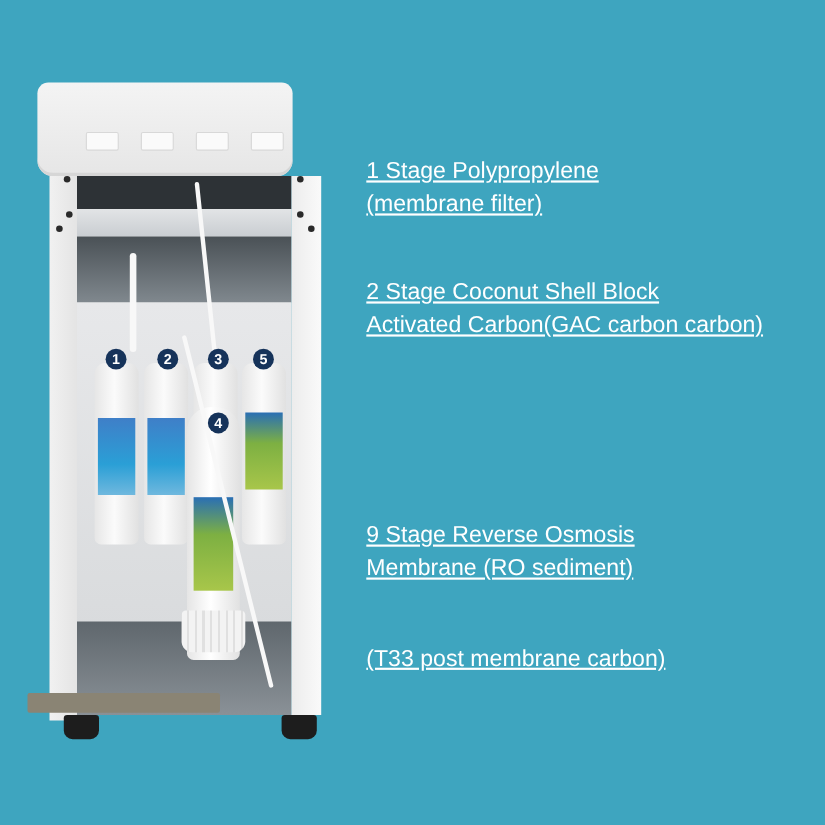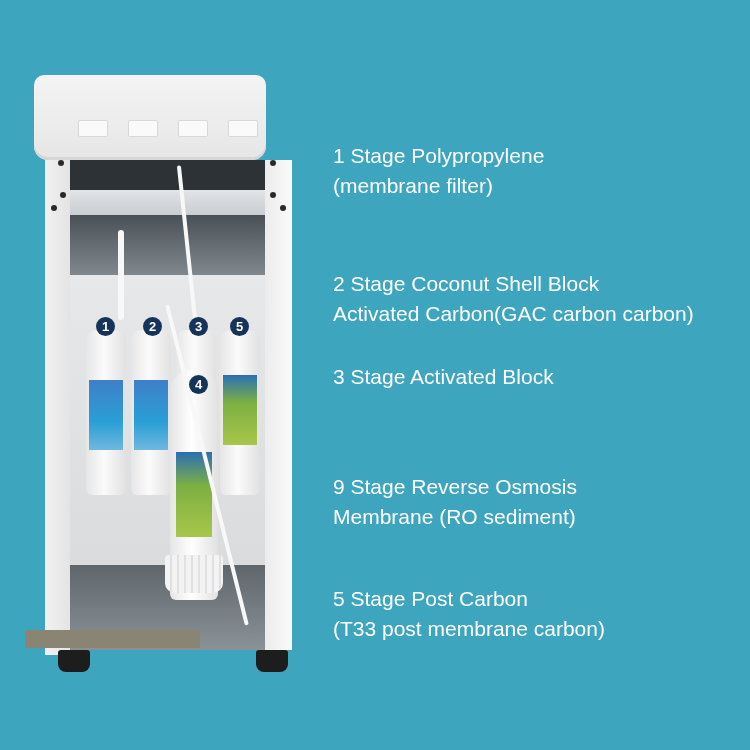--- a/index.html
+++ b/index.html
@@ -92,21 +92,21 @@
     position: absolute; width: 19px; height: 19px; border-radius: 50%;
     background: #16335a; color: #ffffff; font-weight: bold; font-size: 13px;
     text-align: center; line-height: 19px;
   }
   
   .stages { position: absolute; left: 333px; top: 141px; width: 410px; }
   .stage-item {
     position: absolute; left: 0; color: #ffffff; font-size: 21px; line-height: 30px;
     white-space: nowrap;
   }
-  .stage-item div { height: 30px; }
+  .stage-item div { height: 30px; text-decoration: underline; }
 </style>
 </head>
 <body>
 
 <div class="stage">
 
   <div class="unit">
     <div class="side-left"></div>
     <div class="side-right"></div>
     <div class="inner">
@@ -158,30 +158,28 @@
     <div class="marker" style="left:189px;top:317px">3</div>
     <div class="marker" style="left:230px;top:317px">5</div>
     <div class="marker" style="left:189px;top:375px">4</div>
   </div>
 
   <div class="stages">
     <div class="stage-item" style="top:0px">
       <div>1 Stage Polypropylene</div>
       <div>(membrane filter)</div>
     </div>
-    <div class="stage-item" style="top:128px">
+    <div class="stage-item" style="top:110px">
       <div>2 Stage Coconut Shell Block</div>
       <div>Activated Carbon(GAC carbon carbon)</div>
     </div>
     <div class="stage-item" style="top:221px">
-      <div>3 Stage Activated Block</div>
     </div>
     <div class="stage-item" style="top:331px">
       <div>9 Stage Reverse Osmosis</div>
       <div>Membrane (RO sediment)</div>
     </div>
     <div class="stage-item" style="top:443px">
-      <div>5 Stage Post Carbon</div>
       <div>(T33 post membrane carbon)</div>
     </div>
   </div>
 
 </div>
 
 </body></html>

